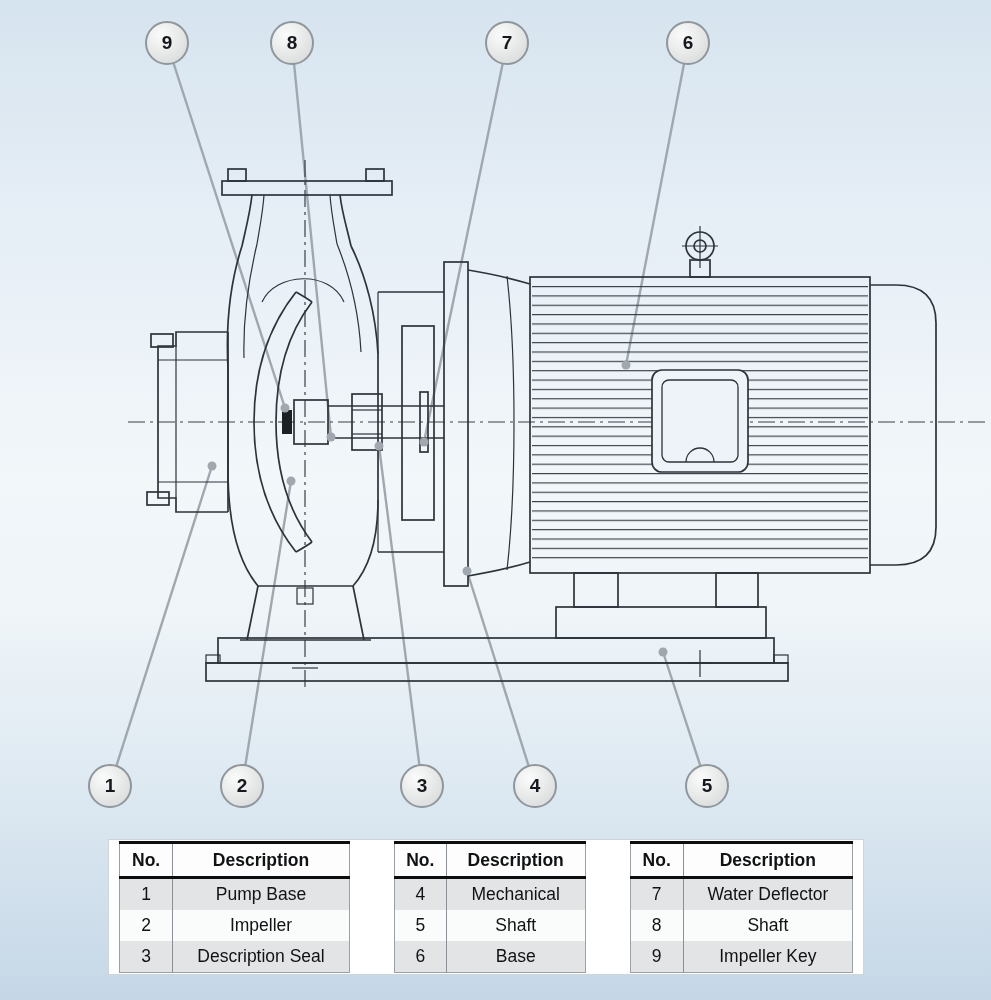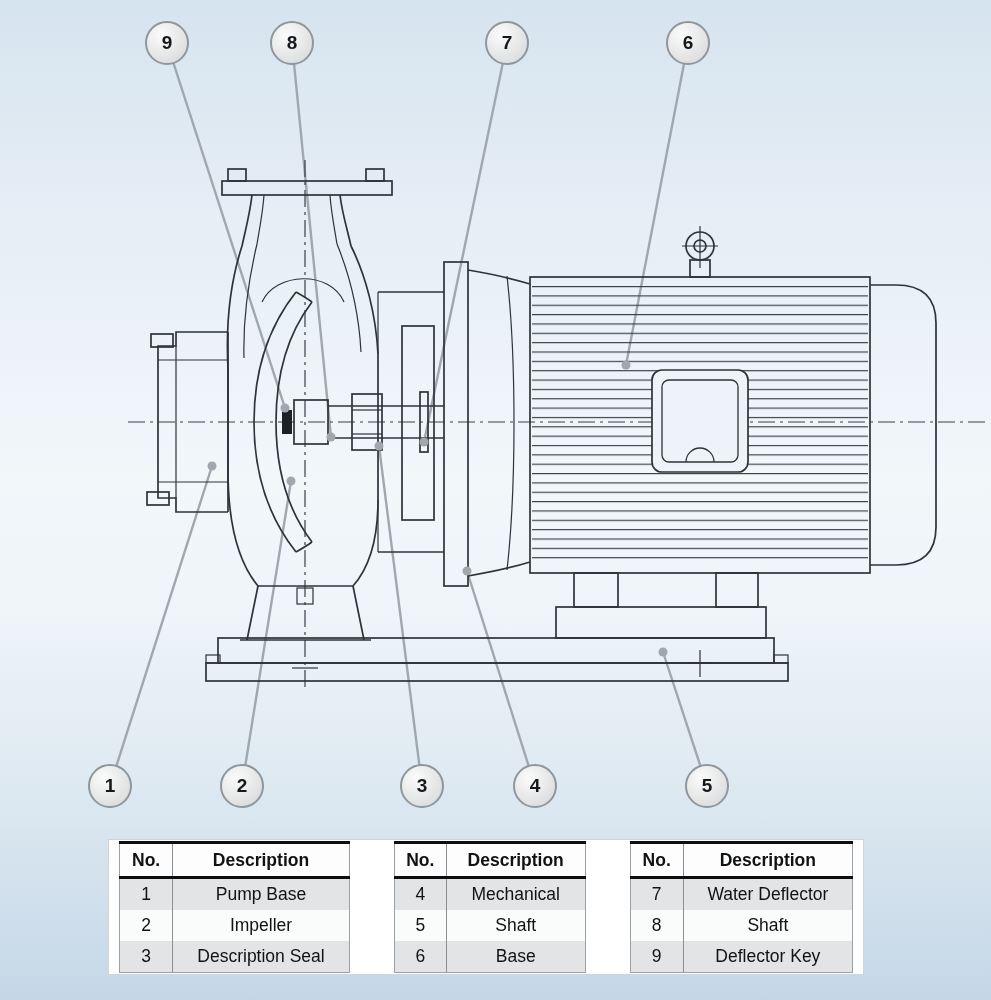--- a/index.html
+++ b/index.html
@@ -275,19 +275,19 @@
         <tr>
           <td class="no">7</td>
           <td class="desc">Water Deflector</td>
         </tr>
         <tr>
           <td class="no">8</td>
           <td class="desc">Shaft</td>
         </tr>
         <tr>
           <td class="no">9</td>
-          <td class="desc">Deflector Key</td>
+          <td class="desc">Impeller Key</td>
         </tr>
       </tbody>
     </table>
 
   </div>
 </div>
 
 </body></html>

